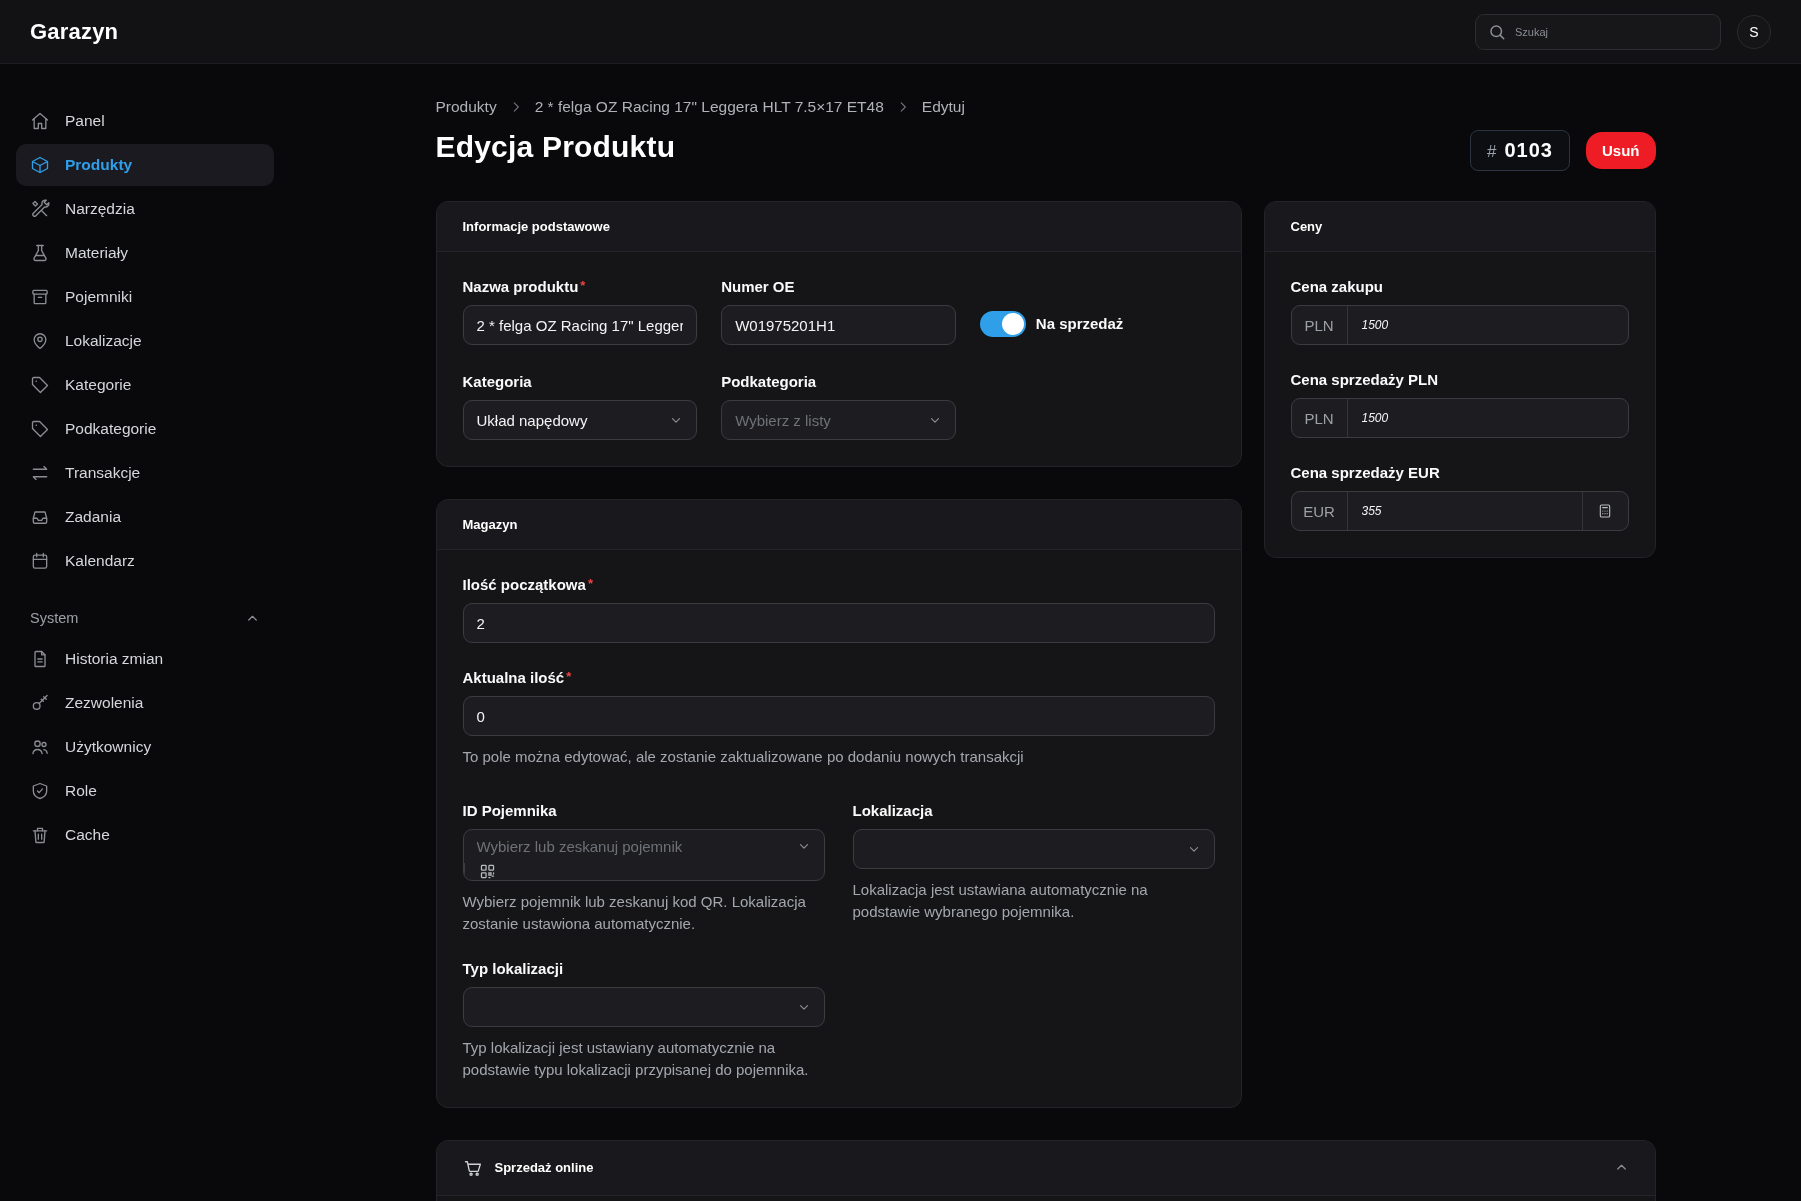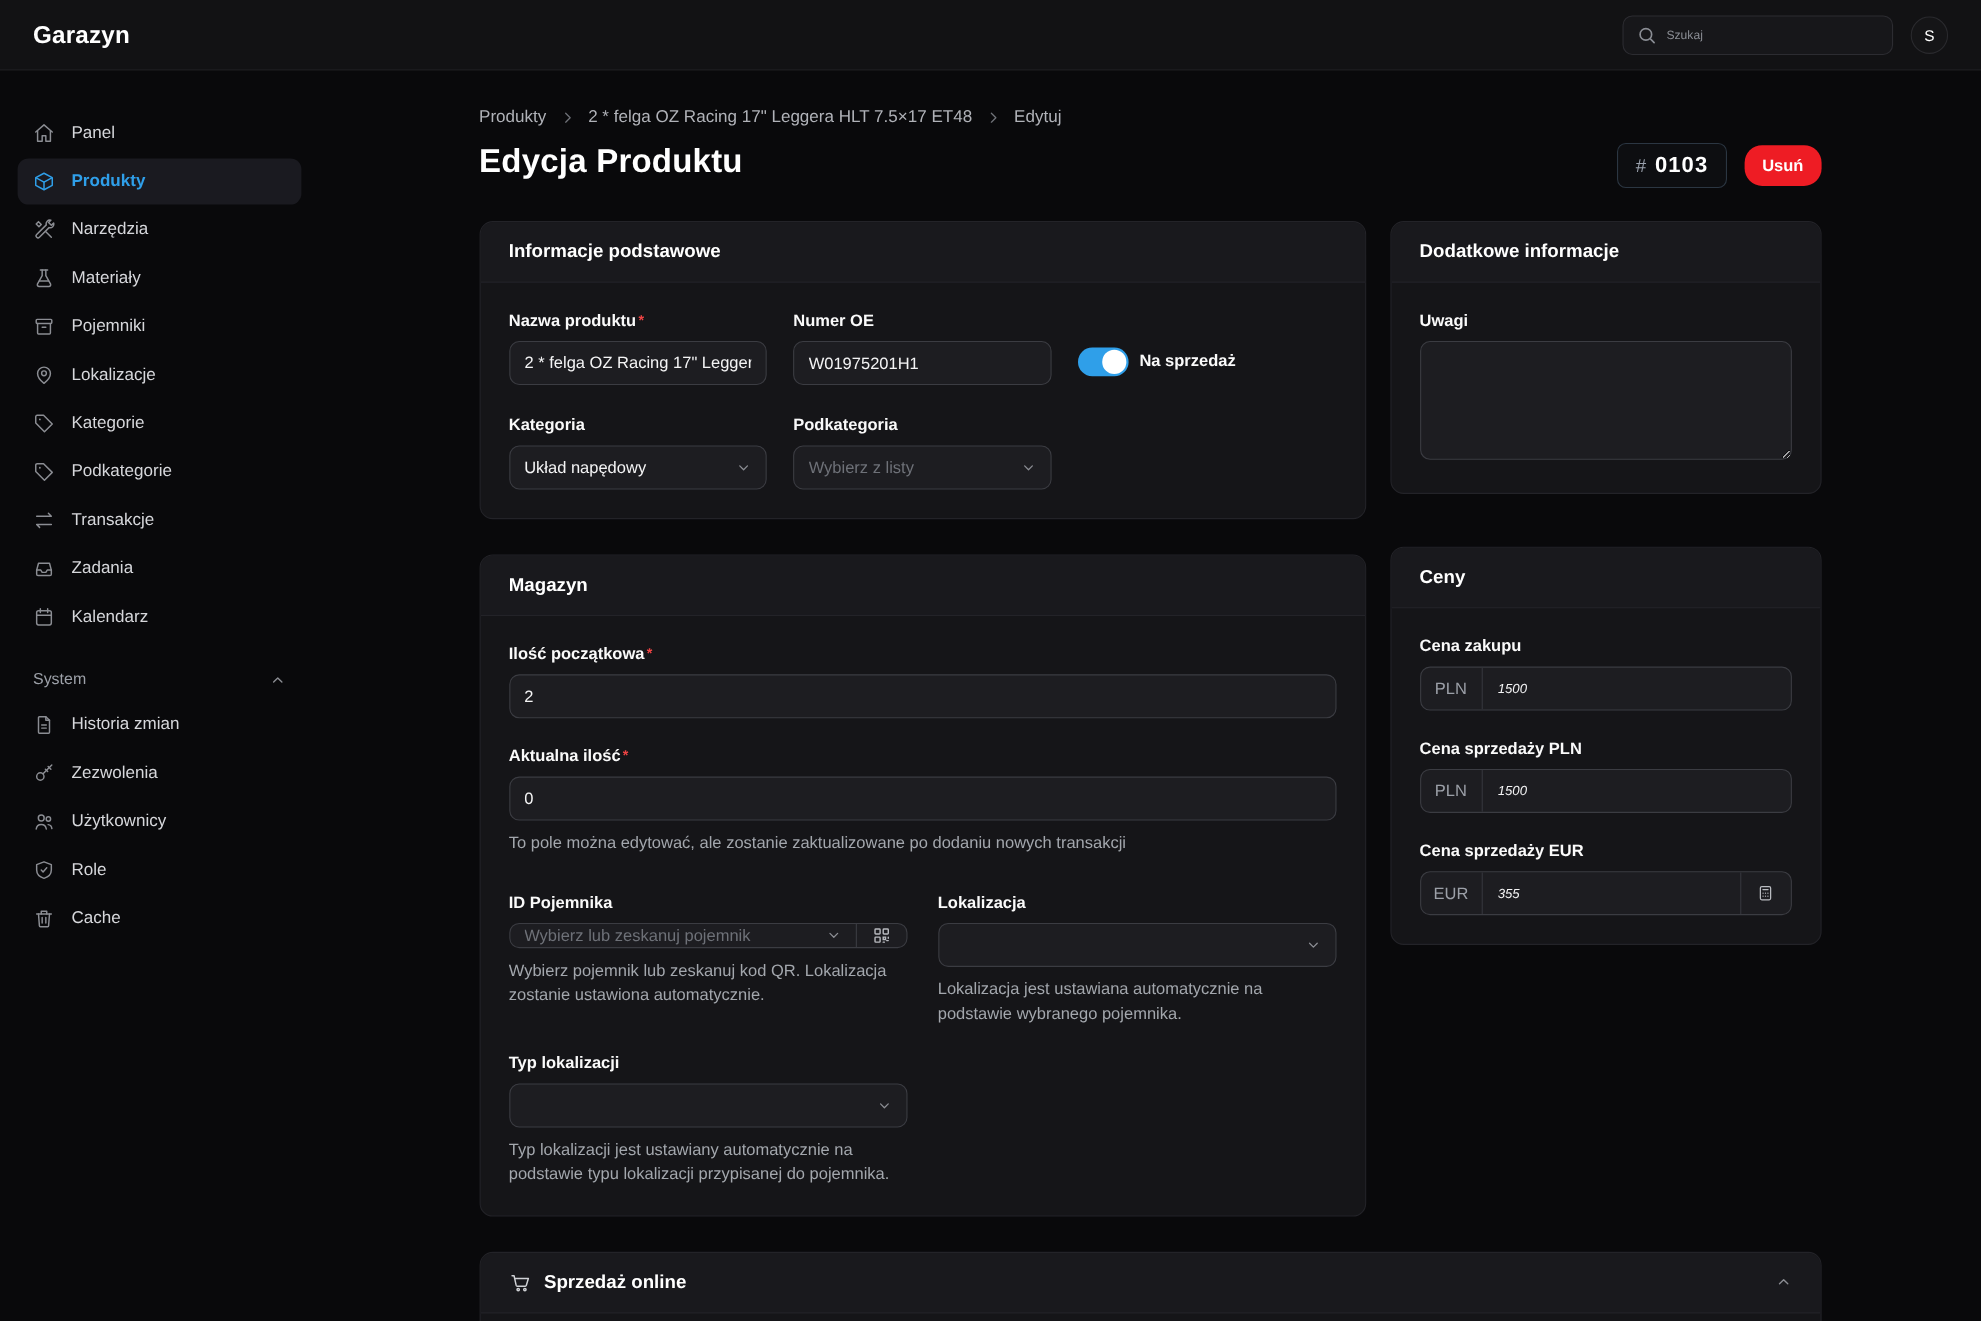--- a/index.html
+++ b/index.html
@@ -70,21 +70,21 @@
   
   .grid { display:grid; grid-template-columns:806px 392px; column-gap:22px; margin-top:30px; }
   .col { display:flex; flex-direction:column; }
   .col-left > .card { margin-bottom:32px; }
   .col-right > .card { margin-bottom:48px; }
   .card {
     background:#151518; border:1px solid #232328; border-radius:12px; overflow:hidden;
   }
   .card-header {
     background:#19191d; border-bottom:1px solid #232328;
-    padding:17px 26px; font-size:17px; font-weight:bold; color:#fff;
+    padding:17px 26px; font-size:13px; font-weight:bold; color:#fff;
     display:flex; align-items:center; gap:12px;
   }
   .card-header .chev-up { margin-left:auto; color:#8b8d93; display:flex; cursor:pointer; }
   .card-header .hdr-icon { display:flex; color:#cfd1d5; }
   .card-body { padding:26px; }
   .full-card { grid-column:1 / span 2; }
   
   .field-label { font-weight:bold; font-size:15px; color:#fafafa; margin-bottom:10px; display:block; }
   .req { color:var(--required); margin-left:2px; font-size:13px; vertical-align:top; }
   .t-input {
@@ -109,21 +109,21 @@
   .toggle {
     width:46px; height:26px; border-radius:13px; background:var(--accent);
     position:relative; cursor:pointer; flex:0 0 auto;
   }
   .toggle .knob {
     position:absolute; top:2px; right:2px; width:22px; height:22px;
     border-radius:50%; background:#fff;
   }
   .toggle-label { font-weight:bold; color:#fafafa; }
   
-  .select-group { display:flex; height:23px; background:#1d1d21; border:1px solid #3b3c42; border-radius:9px; overflow:hidden; }
+  .select-group { display:flex; height:52px; background:#1d1d21; border:1px solid #3b3c42; border-radius:9px; overflow:hidden;flex-direction:column; }
   .select-group .sg-main { flex:1; display:flex; align-items:center; gap:8px; padding:0 13px; cursor:pointer; min-width:0; }
   .select-group .sg-main .sel-text { flex:1; white-space:nowrap; overflow:hidden; }
   .select-group .sg-btn {
     width:46px; border-left:1px solid #3b3c42; display:flex; align-items:center;
     justify-content:center; color:#b9bbc0; cursor:pointer; background:transparent; border-top:none; border-bottom:none; border-right:none;
   }
   
   .price-group { display:flex; align-items:center; height:40px; background:#1d1d21; border:1px solid #3b3c42; border-radius:9px; overflow:hidden; }
   .price-prefix {
     width:56px; flex:0 0 56px; align-self:stretch; display:flex; align-items:center;
@@ -485,27 +485,20 @@
                   <div class="help">Typ lokalizacji jest ustawiany automatycznie na podstawie typu lokalizacji przypisanej do pojemnika.</div>
                 </div>
                 <div></div>
               </div>
             </div>
           </div>
         </div>
 
         <div class="col col-right">
 
-          <div class="card">
-            <div class="card-header">Dodatkowe informacje</div>
-            <div class="card-body">
-              <label class="field-label">Uwagi</label>
-              <textarea class="t-area" style=""></textarea>
-            </div>
-          </div>
 
           <div class="card">
             <div class="card-header">Ceny</div>
             <div class="card-body">
               <div class="field">
                 <label class="field-label">Cena zakupu</label>
                 <div class="price-group">
                   <span class="price-prefix">PLN</span>
                   <input value="1500" style="">
                 </div>

